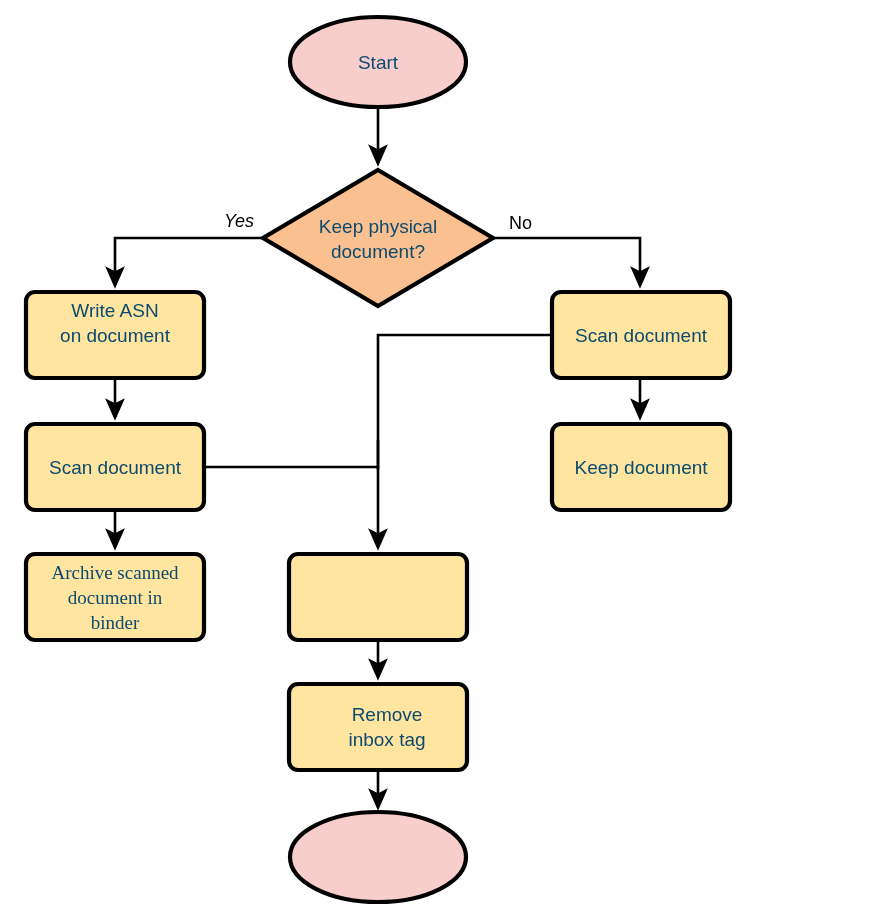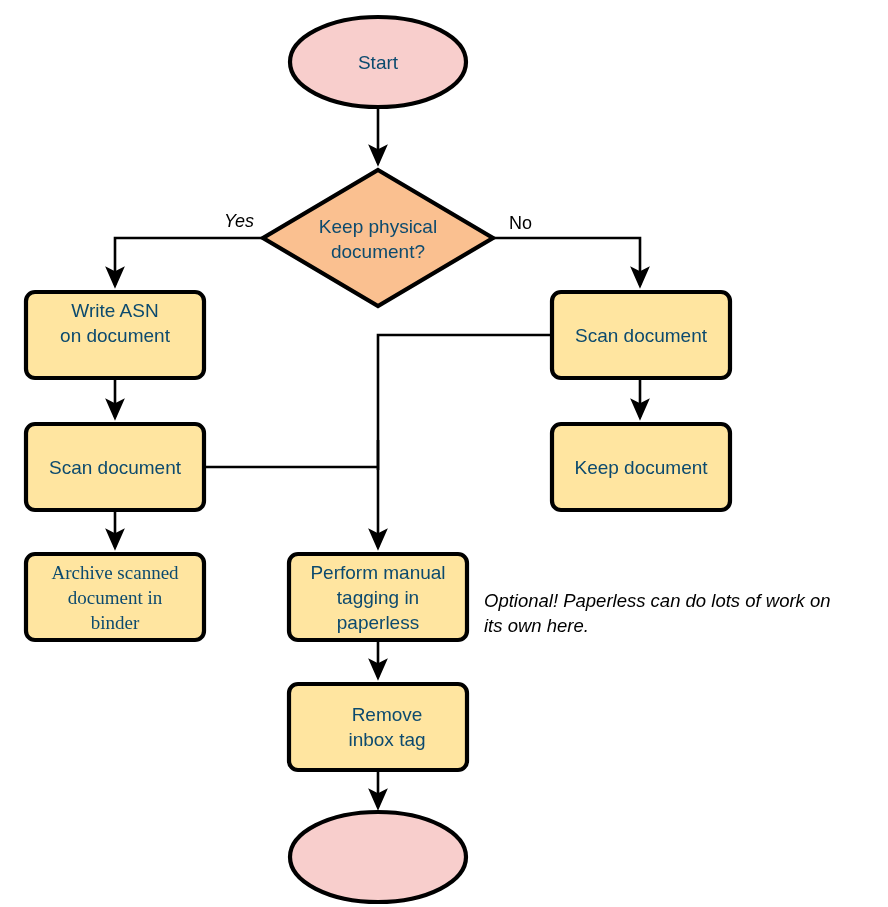--- a/index.html
+++ b/index.html
@@ -131,28 +131,23 @@
   <div class="node-label" style="left:26px; top:424px; width:178px; height:86px;">Scan document</div>
 
   <div class="node-label" style="left:26px; top:554px; width:178px; height:86px;font-family:Liberation Serif, serif;">Archive scanned
 document in
 binder</div>
 
   <div class="node-label" style="left:552px; top:292px; width:178px; height:86px;">Scan document</div>
 
   <div class="node-label" style="left:552px; top:424px; width:178px; height:86px;">Keep document</div>
 
-  <div class="node-label" style="left:289px; top:554px; width:178px; height:86px;">Perform manual
-tagging in
-paperless</div>
 
   <div class="node-label" style="left:298px; top:684px; width:178px; height:86px;">Remove
 inbox tag</div>
 
 
   <div class="edge-label" style="left:224px; top:211px;font-style:italic;">Yes</div>
 
   <div class="edge-label" style="left:509px; top:213px;">No</div>
 
-  <div class="note-text" style="left:484px; top:588px; width:404px;">Optional! Paperless can do lots of work on
-its own here.</div>
 
 </div>
 
 </body></html>

